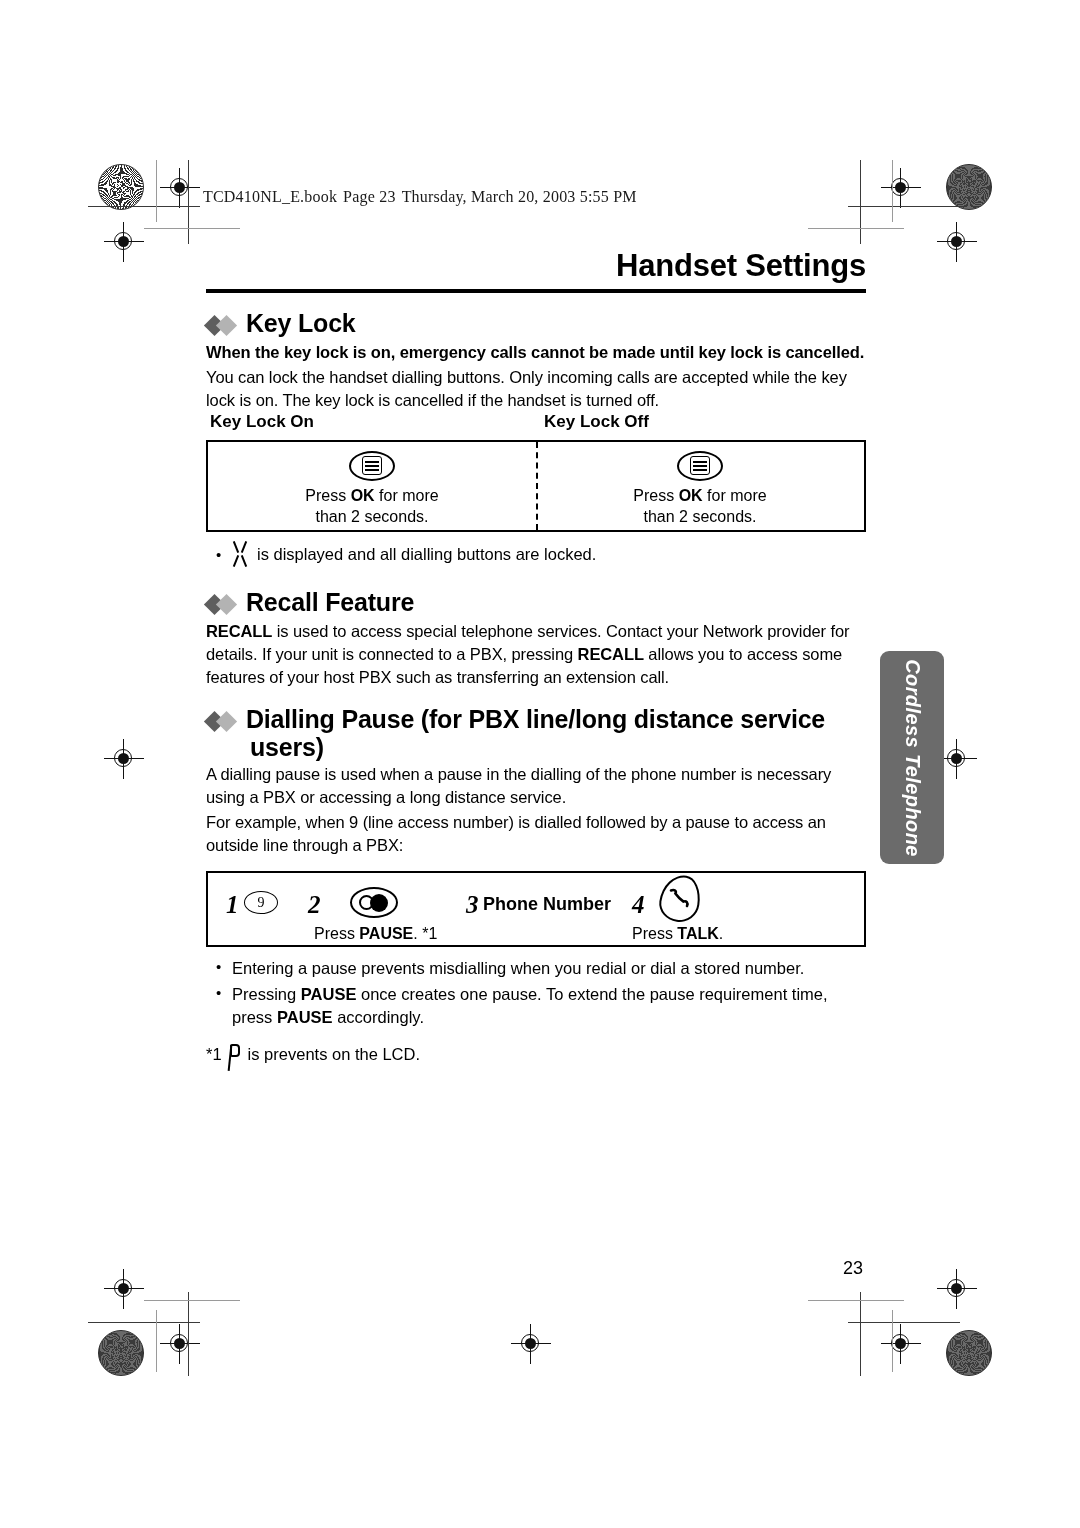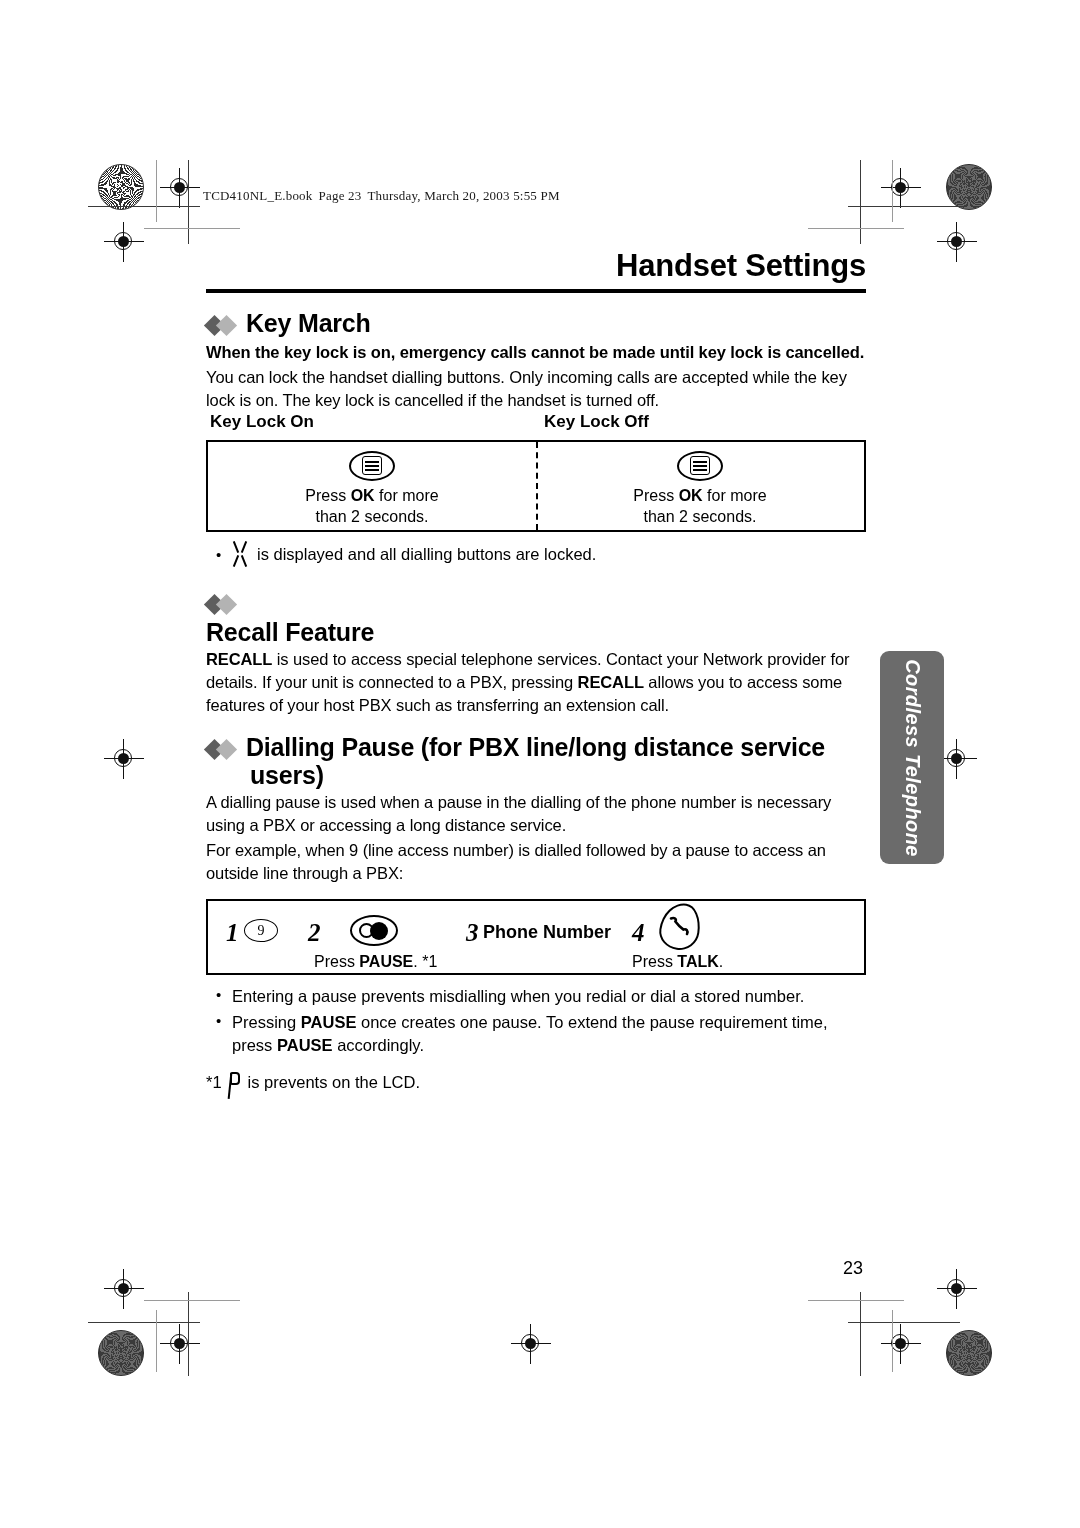--- a/index.html
+++ b/index.html
@@ -70,21 +70,21 @@
   .cropline.h { height: 1px; }
   .cropline.v { width: 1px; }
   .cropline.light { background: #9a9a9a; }
 
   
   .file-header {
     position: absolute;
     left: 203px;
     top: 188px;
     font-family: "Liberation Serif", serif;
-    font-size: 13px;
+    font-size: 16px;
     letter-spacing: 0.2px;
     color: #1a1a1a;
     white-space: nowrap;
   }
   .file-header .sp { display: inline-block; width: 6px; }
 
   
   .content {
     position: absolute;
     left: 206px;
@@ -531,21 +531,21 @@
 <div class="content">
 
   <h1 class="page-title">Handset Settings</h1>
   <div class="title-rule"></div>
 
   <div class="h2">
     <span class="dias">
       <span class="dia d1"></span>
         <span class="dia d2"></span>
     </span>
-    <span class="h2text">Key March</span>
+    <span class="h2text">Key Lock</span>
   </div>
 
   <p class="body bold">When the key lock is on, emergency calls cannot be made until key lock is cancelled.</p>
   <p class="body">You can lock the handset dialling buttons. Only incoming calls are accepted while the key lock is on. The key lock is cancelled if the handset is turned off.</p>
 
   <div class="kl-labels">
     <span class="left">Key Lock On</span>
     <span class="right">Key Lock Off</span>
   </div>
 
@@ -585,21 +585,21 @@
     <span class="dotb">•</span>
     <span class="lcd-lock">
       <span class="a"></span>
         <span class="b"></span>
         <span class="c"></span>
         <span class="d"></span>
     </span>
     <span>is displayed and all dialling buttons are locked.</span>
   </div>
 
-  <div class="h2" style="margin-top:18px;flex-direction:column;">
+  <div class="h2" style="margin-top:18px;">
     <span class="dias">
       <span class="dia d1"></span>
         <span class="dia d2"></span>
     </span>
     <span class="h2text">Recall Feature</span>
   </div>
 
   <p class="body"><span class="b">RECALL</span><span> is used to access special telephone services. Contact your Network provider for details. If your unit is connected to a PBX, pressing </span><span class="b">RECALL</span><span> allows you to access some features of your host PBX such as transferring an extension call.</span></p>
 
   <div class="h2" style="margin-top:16px;">

